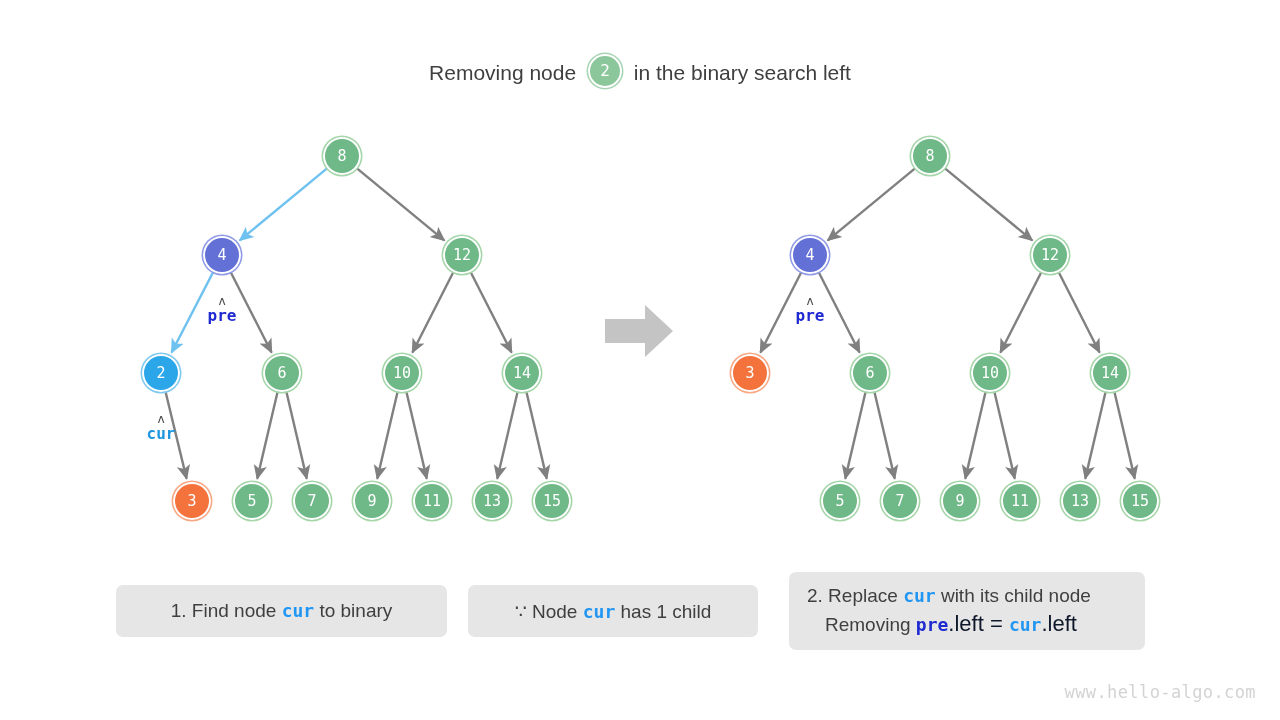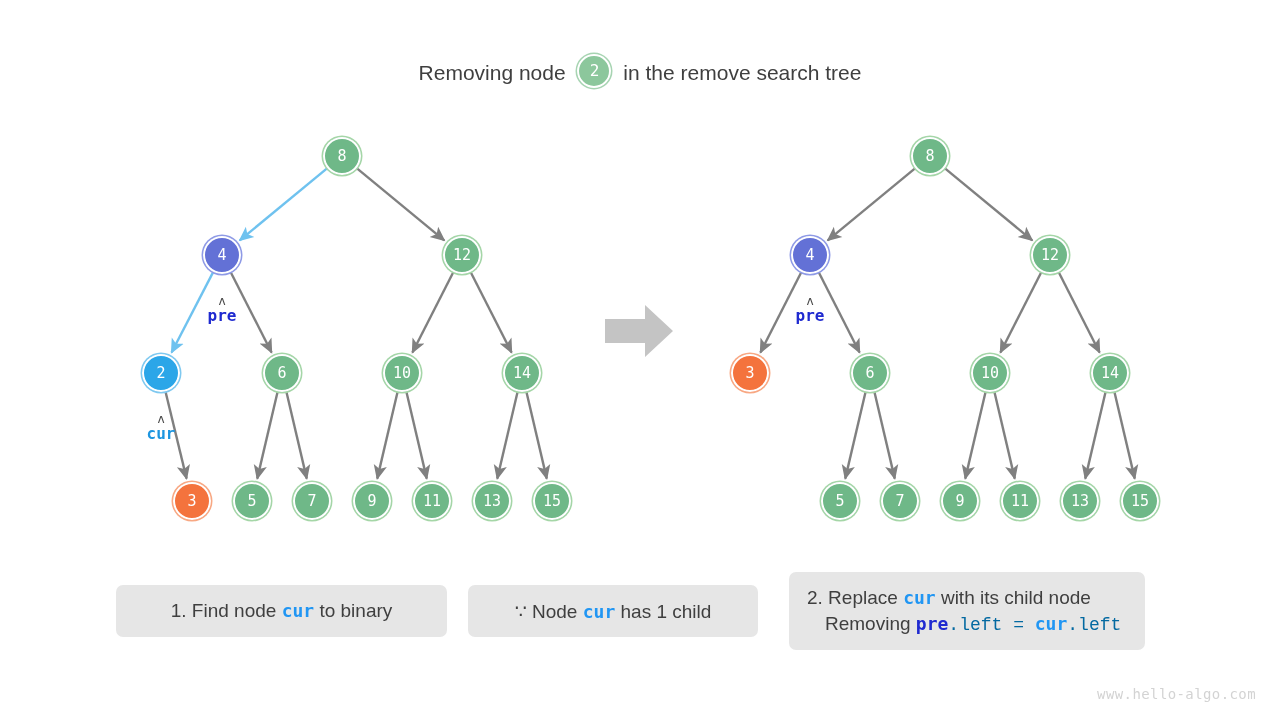--- a/index.html
+++ b/index.html
@@ -110,48 +110,48 @@
     color: #3f3f3f;
     font-size: 19px;
     box-sizing: border-box;
     display: flex;
     flex-direction: column;
     justify-content: center;
   }
   .caption .line { white-space: nowrap; }
   .cur-t { color: #2196f3; font-family: "DejaVu Sans Mono", monospace; font-weight: bold; font-size: 18px; }
   .pre-t { color: #1f2ad0; font-family: "DejaVu Sans Mono", monospace; font-weight: bold; font-size: 18px; }
-  .mono-g { color: #0369a1; font-family: Liberation Mono, monospace; font-size: 18px; }
+  .mono-g { color: #0f172a; font-family: Liberation Sans, sans-serif; font-size: 22px; }
 
   #cap1 { left: 116px; top: 585px; width: 331px; height: 52px; align-items: center; }
   #cap2 { left: 468px; top: 585px; width: 290px; height: 52px; align-items: center; }
   #cap3 { left: 789px; top: 572px; width: 356px; height: 78px; padding-left: 18px; }
   #cap3 .line { margin: 2px 0; }
   #cap3 .line2 { padding-left: 18px; }
 
   
   #watermark {
     position: absolute;
     right: 24px;
     bottom: 18px;
     color: #d3d3d3;
     font-family: "DejaVu Sans Mono", monospace;
-    font-size: 14px;
+    font-size: 17px;
     letter-spacing: 0.4px;
   }
 </style>
 </head>
 <body>
 
 <div id="stage">
 
   <div id="title">
     <span class="tw">Removing node</span>
     <span class="tnode">2</span>
-    <span class="tw">in the remove search tree</span>
+    <span class="tw">in the binary search left</span>
   </div>
 
   <svg class="tree-svg" viewBox="0 0 1280 720" xmlns="http://www.w3.org/2000/svg">
     <defs>
       <marker id="ah-gray" markerWidth="7" markerHeight="7" refX="5.6" refY="3.2" orient="auto" markerUnits="strokeWidth">
         <path d="M0,0.4 L6.2,3.2 L0,6 L1.5,3.2 Z" fill="#808080"></path>
       </marker>
       <marker id="ah-blue" markerWidth="7" markerHeight="7" refX="5.6" refY="3.2" orient="auto" markerUnits="strokeWidth">
         <path d="M0,0.4 L6.2,3.2 L0,6 L1.5,3.2 Z" fill="#6fc2ef"></path>
       </marker>

